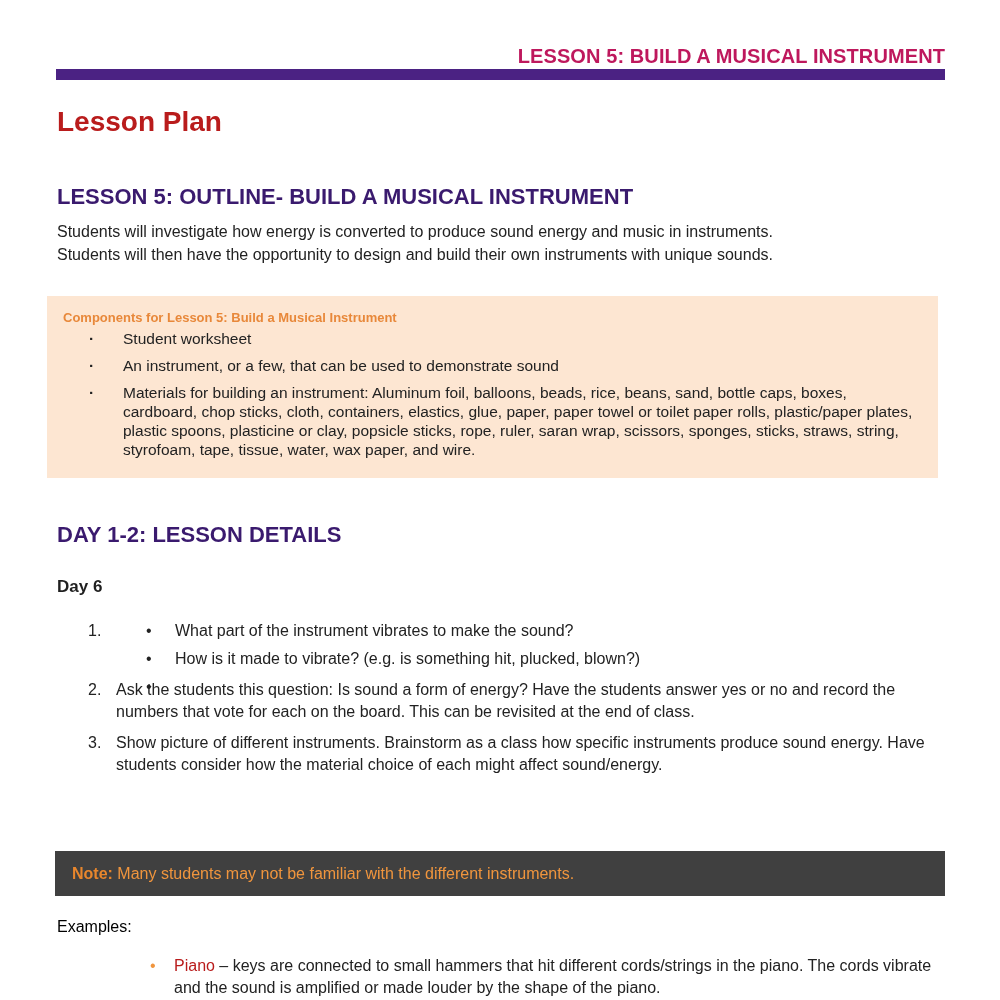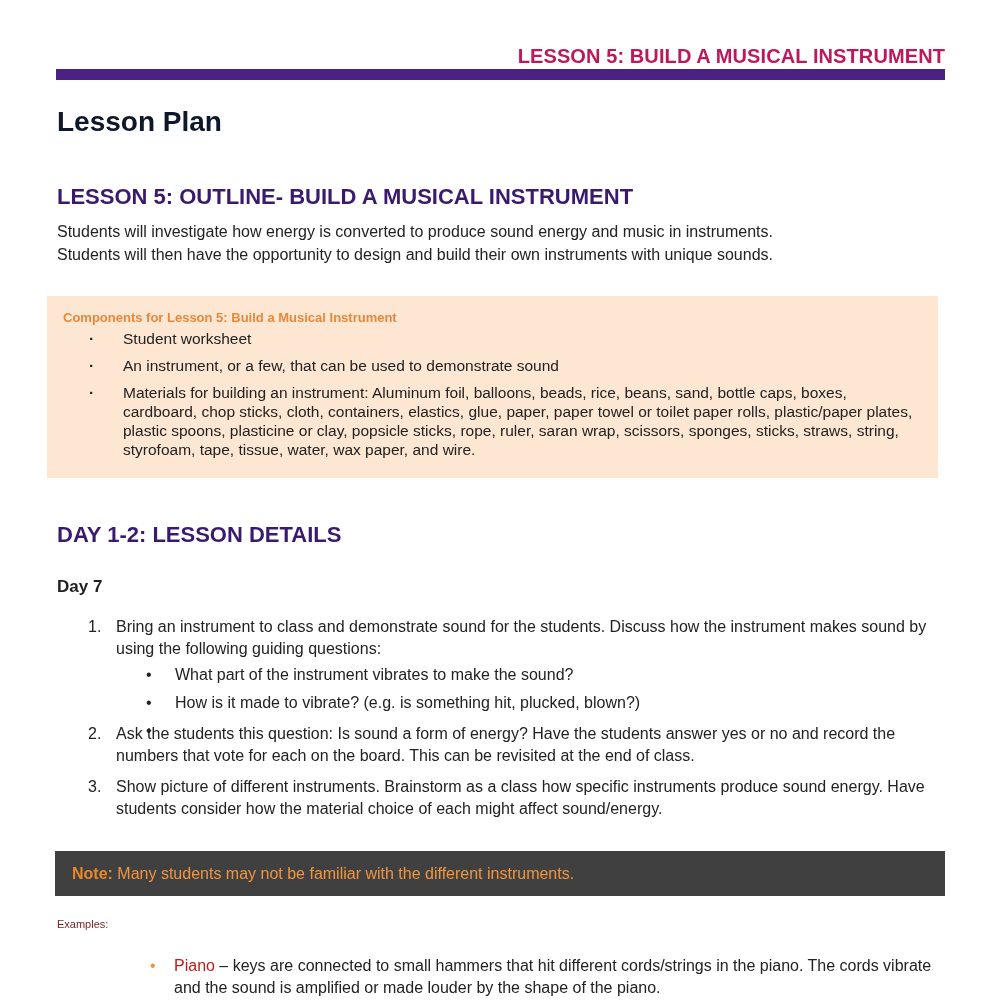--- a/index.html
+++ b/index.html
@@ -14,21 +14,21 @@
     position: absolute; right: 55px; top: 45px;
     font-weight: bold; font-size: 20px; color: #be185d;
     letter-spacing: 0.1px;
   }
   .header-bar {
     position: absolute; left: 56px; top: 69px; width: 889px; height: 11px;
     background: #4b2283;
   }
   .page-title {
     position: absolute; left: 57px; top: 106px;
-    font-size: 28px; font-weight: bold; color: #0f172a;
+    font-size: 28px; font-weight: bold; color: #b91c1c;
   }
   .section-title {
     position: absolute; left: 57px;
     font-size: 22px; font-weight: bold; color: #3a1a6e;
   }
   .intro {
     position: absolute; left: 57px; top: 220px; width: 880px;
     font-size: 16px; line-height: 23px; color: #222;
   }
   .components-box {
@@ -66,21 +66,21 @@
     position: absolute; left: 55px; top: 851px; width: 890px; height: 45px;
     background: #404040;
   }
   .note-text {
     position: absolute; left: 17px; top: 14px;
     font-size: 16px; color: #f0953d;
   }
   .note-text b { color: #e8862c; }
   .examples-label {
     position: absolute; left: 57px; top: 918px;
-    font-size: 11px; color: #7f1d1d;
+    font-size: 16px; color: #000000;
   }
   .examples-list {
     position: absolute; left: 150px; top: 955px; width: 800px;
     margin: 0; padding: 0; list-style: none;
     font-size: 16px; line-height: 22px; color: #222;
   }
   .examples-list li { position: relative; padding-left: 24px; }
   .examples-list li .dot { position: absolute; left: 0; top: 0; color: #f0953d; }
   .examples-list .term { color: #b91c1c; }
 </style>
@@ -110,26 +110,25 @@
       <span>An instrument, or a few, that can be used to demonstrate sound</span>
     </li>
     <li>
       <span class="dot">·</span>
       <span>Materials for building an instrument: Aluminum foil, balloons, beads, rice, beans, sand, bottle caps, boxes, cardboard, chop sticks, cloth, containers, elastics, glue, paper, paper towel or toilet paper rolls, plastic/paper plates, plastic spoons, plasticine or clay, popsicle sticks, rope, ruler, saran wrap, scissors, sponges, sticks, straws, string, styrofoam, tape, tissue, water, wax paper, and wire.</span>
     </li>
   </ul>
 </div>
 
 <div class="section-title" style="top:510px;margin-top:12px;">DAY 1-2: LESSON DETAILS</div>
-<div class="day-heading">Day 7</div>
+<div class="day-heading">Day 6</div>
 
 <ol class="steps">
   <li>
     <span class="num">1.</span>
-    <span>Bring an instrument to class and demonstrate sound for the students. Discuss how the instrument makes sound by using the following guiding questions:</span>
     <ul class="subq">
       <li>
         <span class="dot">•</span>
         <span>What part of the instrument vibrates to make the sound?</span>
       </li>
       <li>
         <span class="dot">•</span>
         <span>How is it made to vibrate? (e.g. is something hit, plucked, blown?)</span>
       </li>
       <li>

